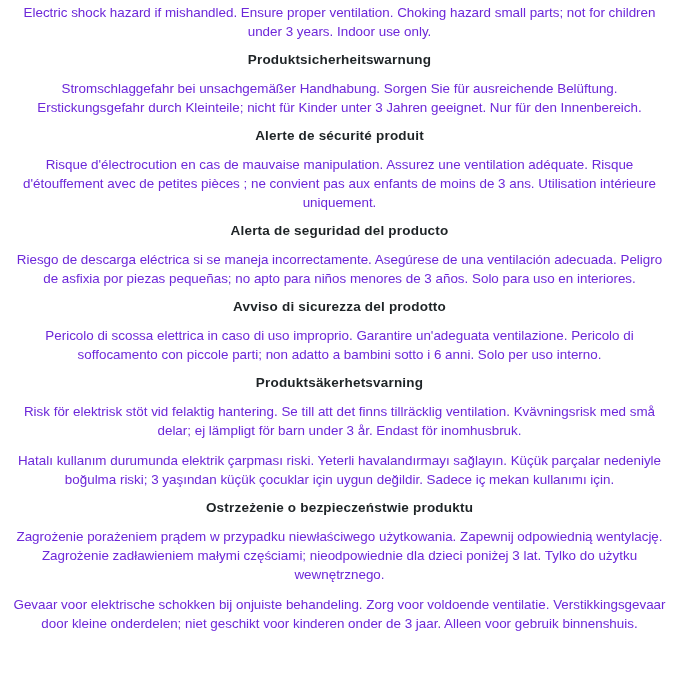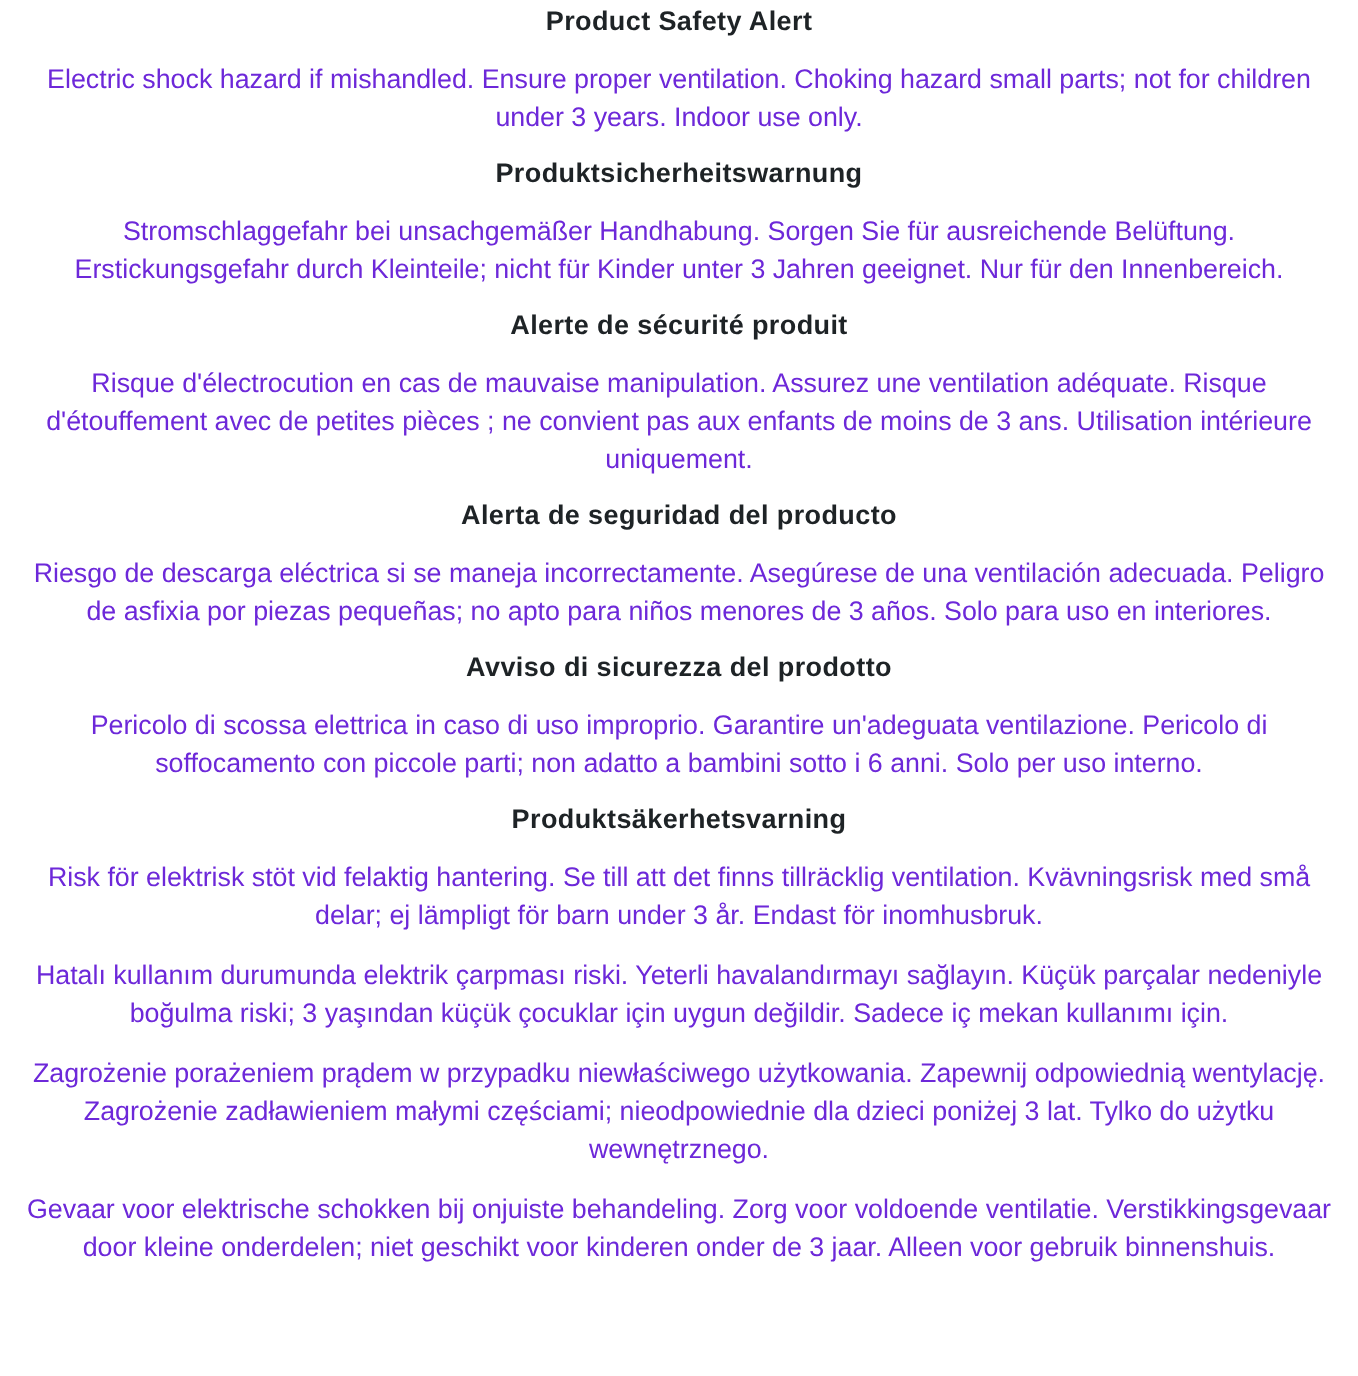--- a/index.html
+++ b/index.html
@@ -33,21 +33,20 @@
     color: #6d28d9;
     margin: 0 0 11px 0;
   }
 </style>
 </head>
 <body>
 
 <div class="doc">
 
   <div class="section">
-    <h2>Product Safety Alert</h2>
     <p>Electric shock hazard if mishandled. Ensure proper ventilation. Choking hazard small parts; not for children under 3 years. Indoor use only.</p>
   </div>
 
   <div class="section">
     <h2>Produktsicherheitswarnung</h2>
     <p>Stromschlaggefahr bei unsachgemäßer Handhabung. Sorgen Sie für ausreichende Belüftung. Erstickungsgefahr durch Kleinteile; nicht für Kinder unter 3 Jahren geeignet. Nur für den Innenbereich.</p>
   </div>
 
   <div class="section">
     <h2>Alerte de sécurité produit</h2>
@@ -67,20 +66,21 @@
   <div class="section">
     <h2>Produktsäkerhetsvarning</h2>
     <p>Risk för elektrisk stöt vid felaktig hantering. Se till att det finns tillräcklig ventilation. Kvävningsrisk med små delar; ej lämpligt för barn under 3 år. Endast för inomhusbruk.</p>
   </div>
 
   <div class="section">
     <p>Hatalı kullanım durumunda elektrik çarpması riski. Yeterli havalandırmayı sağlayın. Küçük parçalar nedeniyle boğulma riski; 3 yaşından küçük çocuklar için uygun değildir. Sadece iç mekan kullanımı için.</p>
   </div>
 
   <div class="section">
+    <h2>Ostrzeżenie o bezpieczeństwie produktu</h2>
     <p>Zagrożenie porażeniem prądem w przypadku niewłaściwego użytkowania. Zapewnij odpowiednią wentylację. Zagrożenie zadławieniem małymi częściami; nieodpowiednie dla dzieci poniżej 3 lat. Tylko do użytku wewnętrznego.</p>
   </div>
 
   <div class="section">
     <p>Gevaar voor elektrische schokken bij onjuiste behandeling. Zorg voor voldoende ventilatie. Verstikkingsgevaar door kleine onderdelen; niet geschikt voor kinderen onder de 3 jaar. Alleen voor gebruik binnenshuis.</p>
   </div>
 
 </div>
 
 </body></html>

